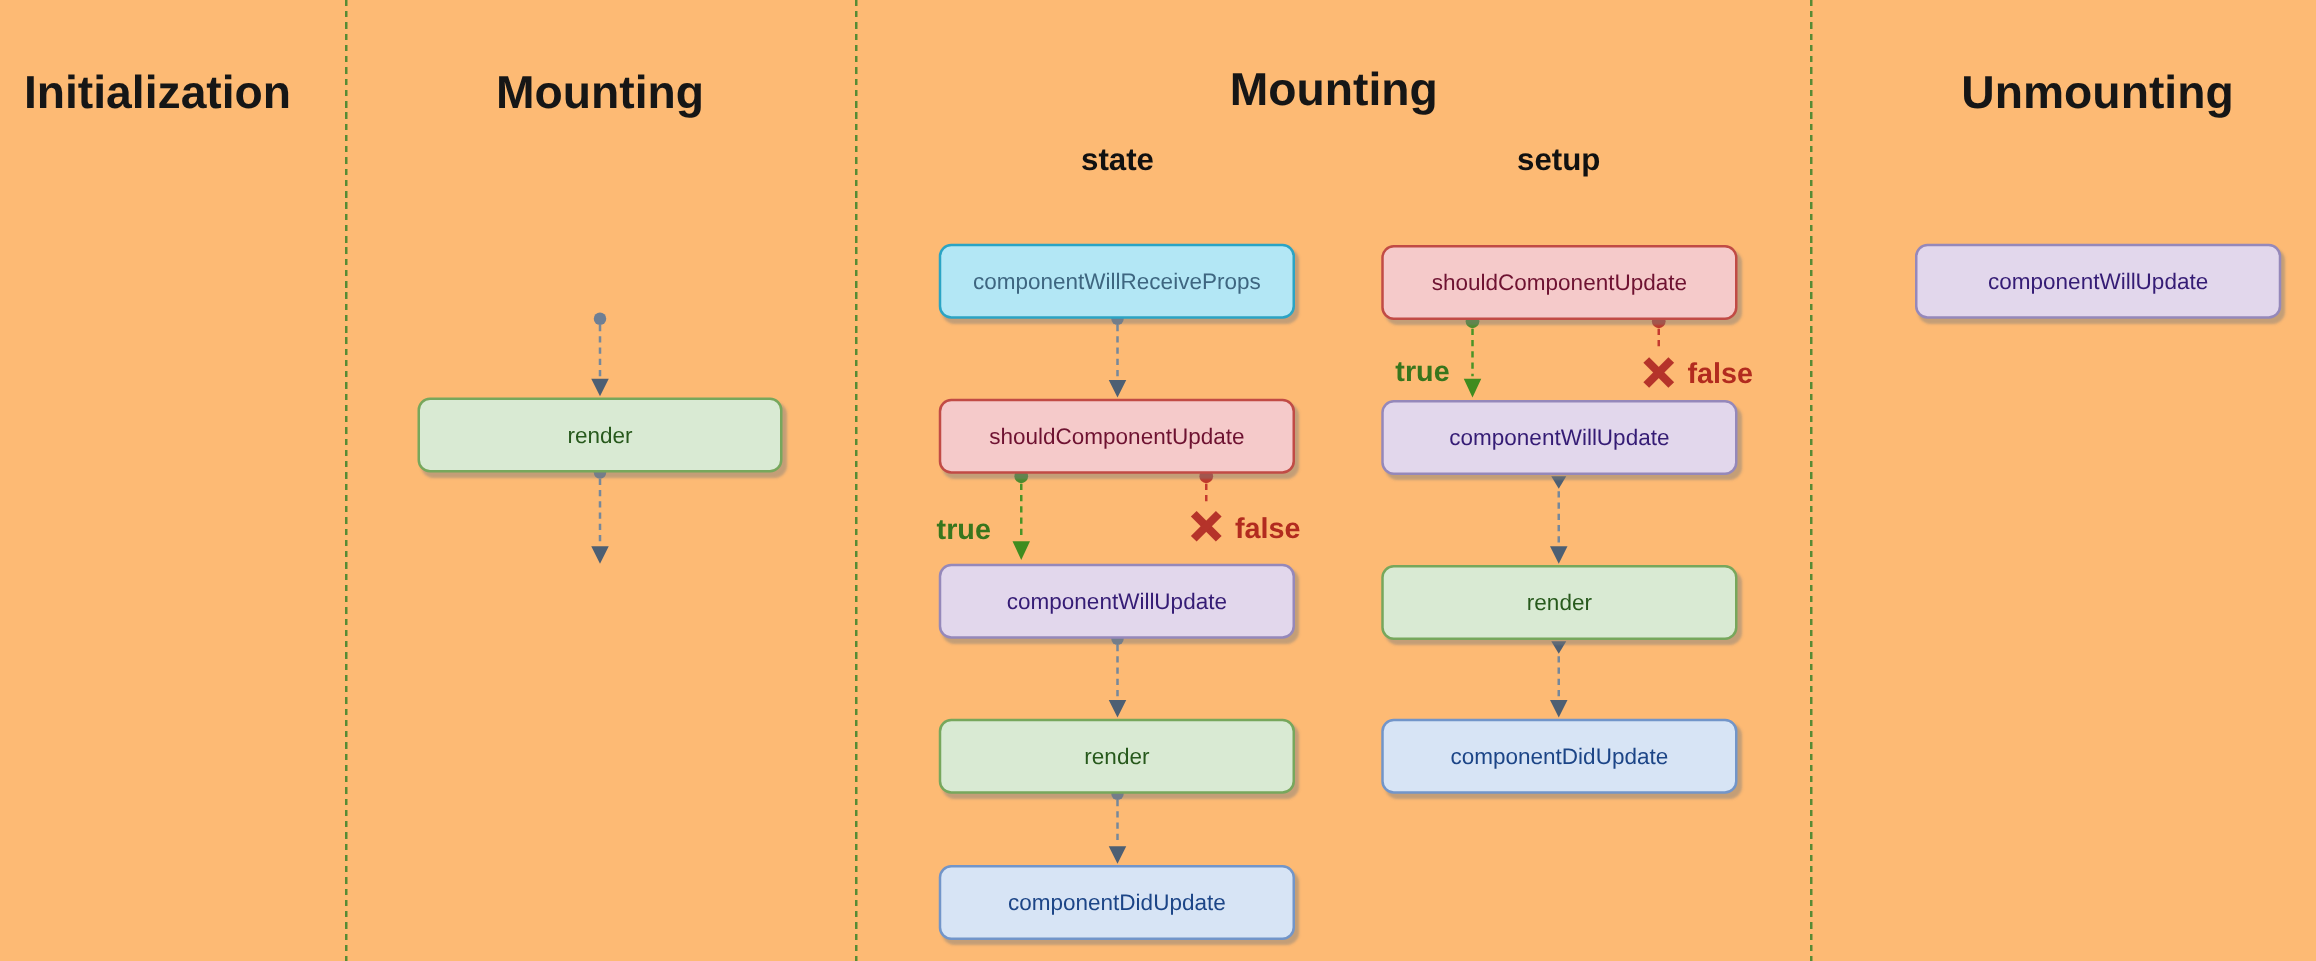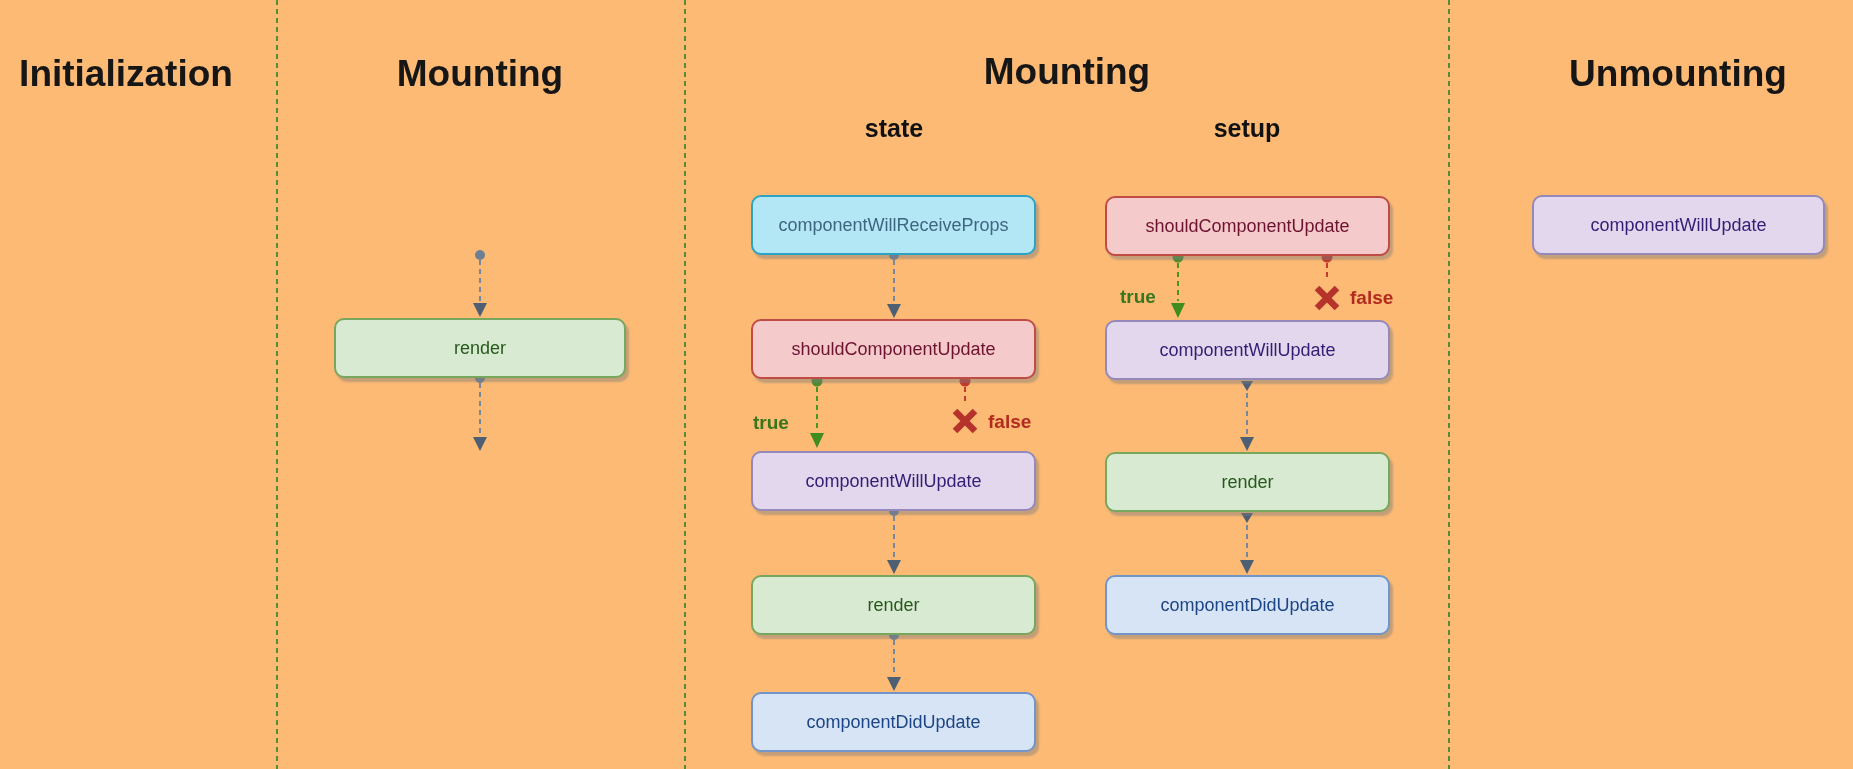--- a/index.html
+++ b/index.html
@@ -20,21 +20,21 @@
     font-size:25px;font-weight:600;color:#111111;line-height:32px;
   }
   .node{
     position:absolute;height:60px;box-sizing:border-box;
     border:2px solid;border-radius:10px;
     display:flex;align-items:center;justify-content:center;
     font-size:18px;font-weight:500;white-space:nowrap;
     box-shadow:3px 4px 2px rgba(125,125,125,0.45);
   }
   .branch-label{
-    position:absolute;font-size:19px;font-weight:600;height:22px;line-height:22px;white-space:nowrap;
+    position:absolute;font-size:23px;font-weight:600;height:22px;line-height:22px;white-space:nowrap;
   }
   .branch-label.center{width:80px;text-align:center;}
   .t-green{color:#38761d;}
   .t-red{color:#b22b1f;}
   svg.connectors{position:absolute;left:0;top:0;pointer-events:none;}
   .conn line{stroke-width:2;stroke-dasharray:5 4;fill:none;}
   .slate line{stroke:#76889b;} .slate circle{fill:#6e7f94;} .slate polygon{fill:#4d5f73;}
   .green line{stroke:#4a9426;} .green circle{fill:#4e8c2e;} .green polygon{fill:#3f8c1f;}
   .red line{stroke:#c43a2f;}   .red circle{fill:#c0392b;}
   .xmark line{stroke:#b5332a;stroke-width:6.5;stroke-dasharray:none;}

